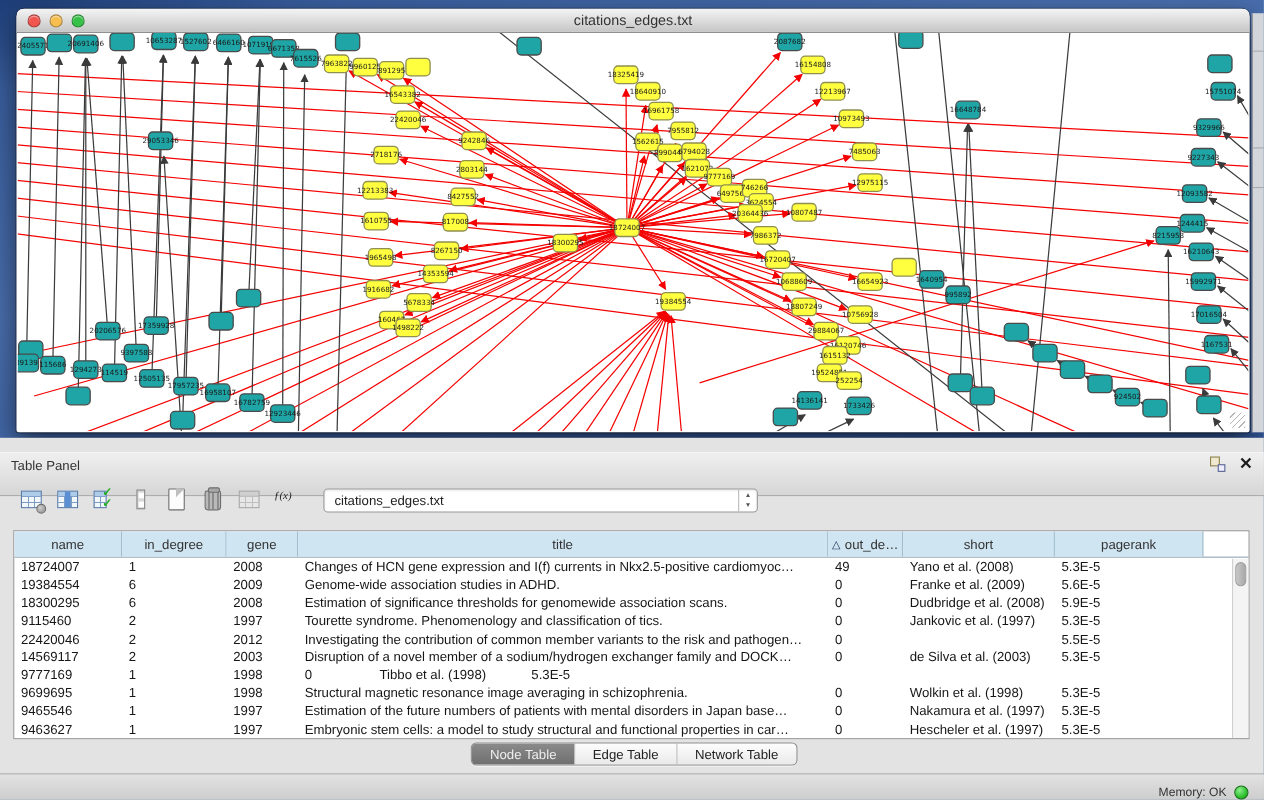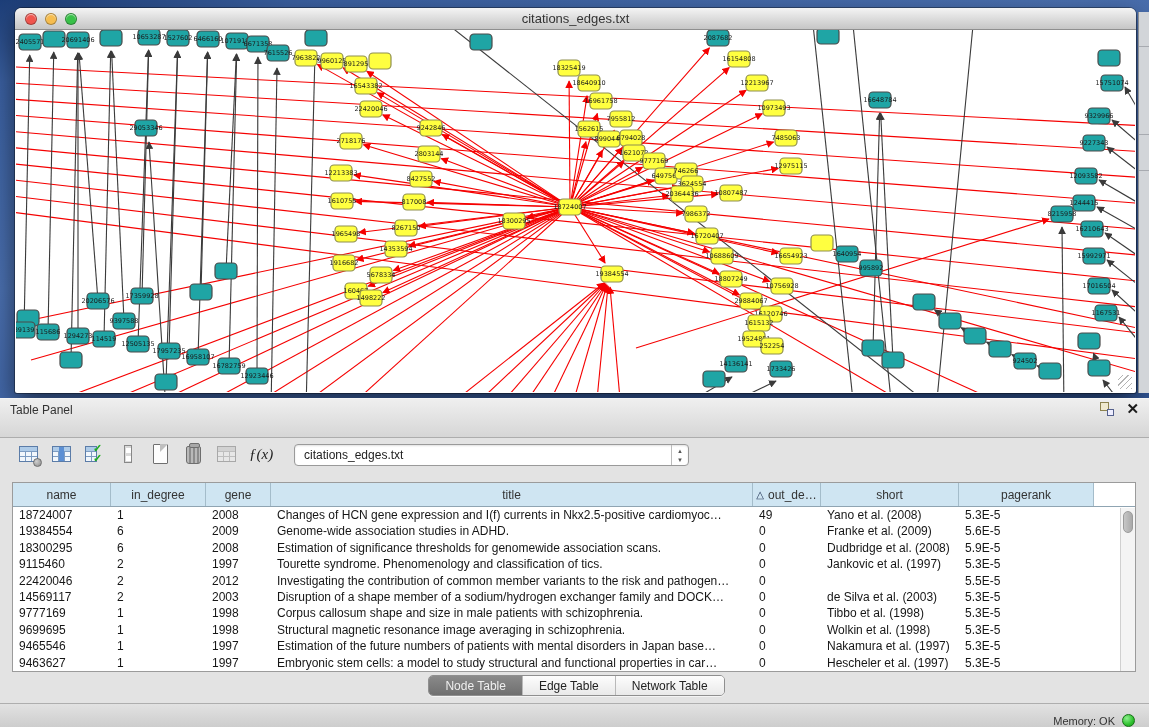--- a/index.html
+++ b/index.html
@@ -28,21 +28,21 @@
   
   .right-sliver { position:absolute; right:0; top:12px; width:11px; height:381px;
     background:#d2d5d9; border-left:1px solid #8a8d92; }
   .right-sliver .ln { position:absolute; left:0; right:0; height:1px; background:#a7aab0; }
 
   
   .table-panel { position:absolute; left:0; top:398px; width:1149px; height:329px;
     background:#e3e3e3; }
   .tp-header { position:relative; height:40px;
     background:linear-gradient(#efefef,#d6d6d6); border-bottom:1px solid #adadad;
-    border-top:1px solid #f5f5f5; }
+    border-top:1px solid #f5f5f5;margin-top:13px; }
   .tp-title { position:absolute; left:10px; top:4px; font-size:12px; color:#333; }
   .tp-btns { position:absolute; right:10px; top:3px; display:flex; gap:12px; align-items:center; }
   .float-ic { position:relative; width:14px; height:14px; }
   .float-ic .sq1 { position:absolute; left:0; top:0; width:9px; height:9px; border:1px solid #8d8350; background:#efe9cf; }
   .float-ic .sq2 { position:absolute; right:0; bottom:0; width:7px; height:7px; border:1px solid #55618d; background:#eef; }
   .close-ic { font-size:15px; font-weight:bold; color:#1a1a1a; line-height:14px; }
 
   .tp-toolbar { position:absolute; left:18px; top:44px; display:flex; align-items:center; gap:9px; }
   .tb-ic { width:24px; height:26px; position:relative; }
   .mini-table { position:absolute; left:1px; top:4px; width:19px; height:16px; border:1px solid #5b7ca8;
@@ -64,21 +64,21 @@
     background:linear-gradient(#fff,#fff) 1px 2px/5px 5px no-repeat, linear-gradient(#fff,#fff) 1px 10px/5px 5px no-repeat, #d9d9d9; }
   .doc-ic { position:absolute; left:3px; top:2px; width:15px; height:20px; background:#fdfdfd;
     border:1px solid #6f6f6f; border-radius:1px; }
   .doc-ic:before { content:""; position:absolute; right:-1px; top:-1px;
     border:4px solid; border-color:#bfbfbf transparent transparent #bfbfbf; }
   .trash-ic { position:absolute; left:3px; top:4px; width:15px; height:18px;
     background:repeating-linear-gradient(90deg,#b9b9b9 0 2px,#8c8c8c 2px 4px); border:1px solid #6e6e6e;
     border-radius:2px 2px 3px 3px; }
   .trash-ic:before { content:""; position:absolute; left:2px; top:-4px; width:9px; height:3px;
     background:#a8a8a8; border:1px solid #6e6e6e; border-radius:2px; }
-  .fx-ic { font-family:"Liberation Serif", serif; font-style:italic; font-size:15px; color:#222; padding-top:4px; }
+  .fx-ic { font-family:"Liberation Serif", serif; font-style:italic; font-size:10px; color:#222; padding-top:4px; }
 
   .tb-combo { margin-left:12px; width:395px; height:22px; background:#fff; border:1px solid #9a9a9a;
     border-radius:4px; position:relative; font-size:12px; color:#222; line-height:20px; padding-left:9px;
     box-shadow:inset 0 1px 2px rgba(0,0,0,.12); }
   .combo-step { position:absolute; right:0; top:0; width:17px; height:20px; border-left:1px solid #bbb;
     font-size:6px; color:#555; text-align:center; line-height:9px; padding-top:2px; }
 
   .tp-table { position:absolute; left:12px; top:84px; width:1124px; height:190px;
     background:#fff; border:1px solid #9b9b9b; overflow:hidden; }
   .thead { display:flex; height:24px; border-bottom:1px solid #8fa4b2; }
@@ -580,30 +580,29 @@
           <div class="td" style="width: 65px;">2012</div>
           <div class="td" style="width: 482px;">Investigating the contribution of common member variants to the risk and pathogen…</div>
           <div class="td" style="width: 68px;">0</div>
           <div class="td" style="width: 138px; margin-top: 16px;">Stergiakouli et al. (2012)</div>
           <div class="td" style="width: 135px;">5.5E-5</div>
         </div>
         <div class="trow">
           <div class="td" style="width: 98px;">14569117</div>
           <div class="td" style="width: 95px;">2</div>
           <div class="td" style="width: 65px;">2003</div>
-          <div class="td" style="width: 482px;">Disruption of a shape member of a sodium/hydrogen exchanger family and DOCK…</div>
+          <div class="td" style="width: 482px;">Disruption of a novel member of a sodium/hydrogen exchanger family and DOCK…</div>
           <div class="td" style="width: 68px;">0</div>
           <div class="td" style="width: 138px;">de Silva et al. (2003)</div>
           <div class="td" style="width: 135px;">5.3E-5</div>
         </div>
         <div class="trow">
           <div class="td" style="width: 98px;">9777169</div>
           <div class="td" style="width: 95px;">1</div>
           <div class="td" style="width: 65px;">1998</div>
-          <div class="td" style="width: 482px;">Corpus callosum shape and size in male patients with schizophrenia.</div>
           <div class="td" style="width: 68px;">0</div>
           <div class="td" style="width: 138px;">Tibbo et al. (1998)</div>
           <div class="td" style="width: 135px;">5.3E-5</div>
         </div>
         <div class="trow">
           <div class="td" style="width: 98px;">9699695</div>
           <div class="td" style="width: 95px;">1</div>
           <div class="td" style="width: 65px;">1998</div>
           <div class="td" style="width: 482px;">Structural magnetic resonance image averaging in schizophrenia.</div>
           <div class="td" style="width: 68px;">0</div>

